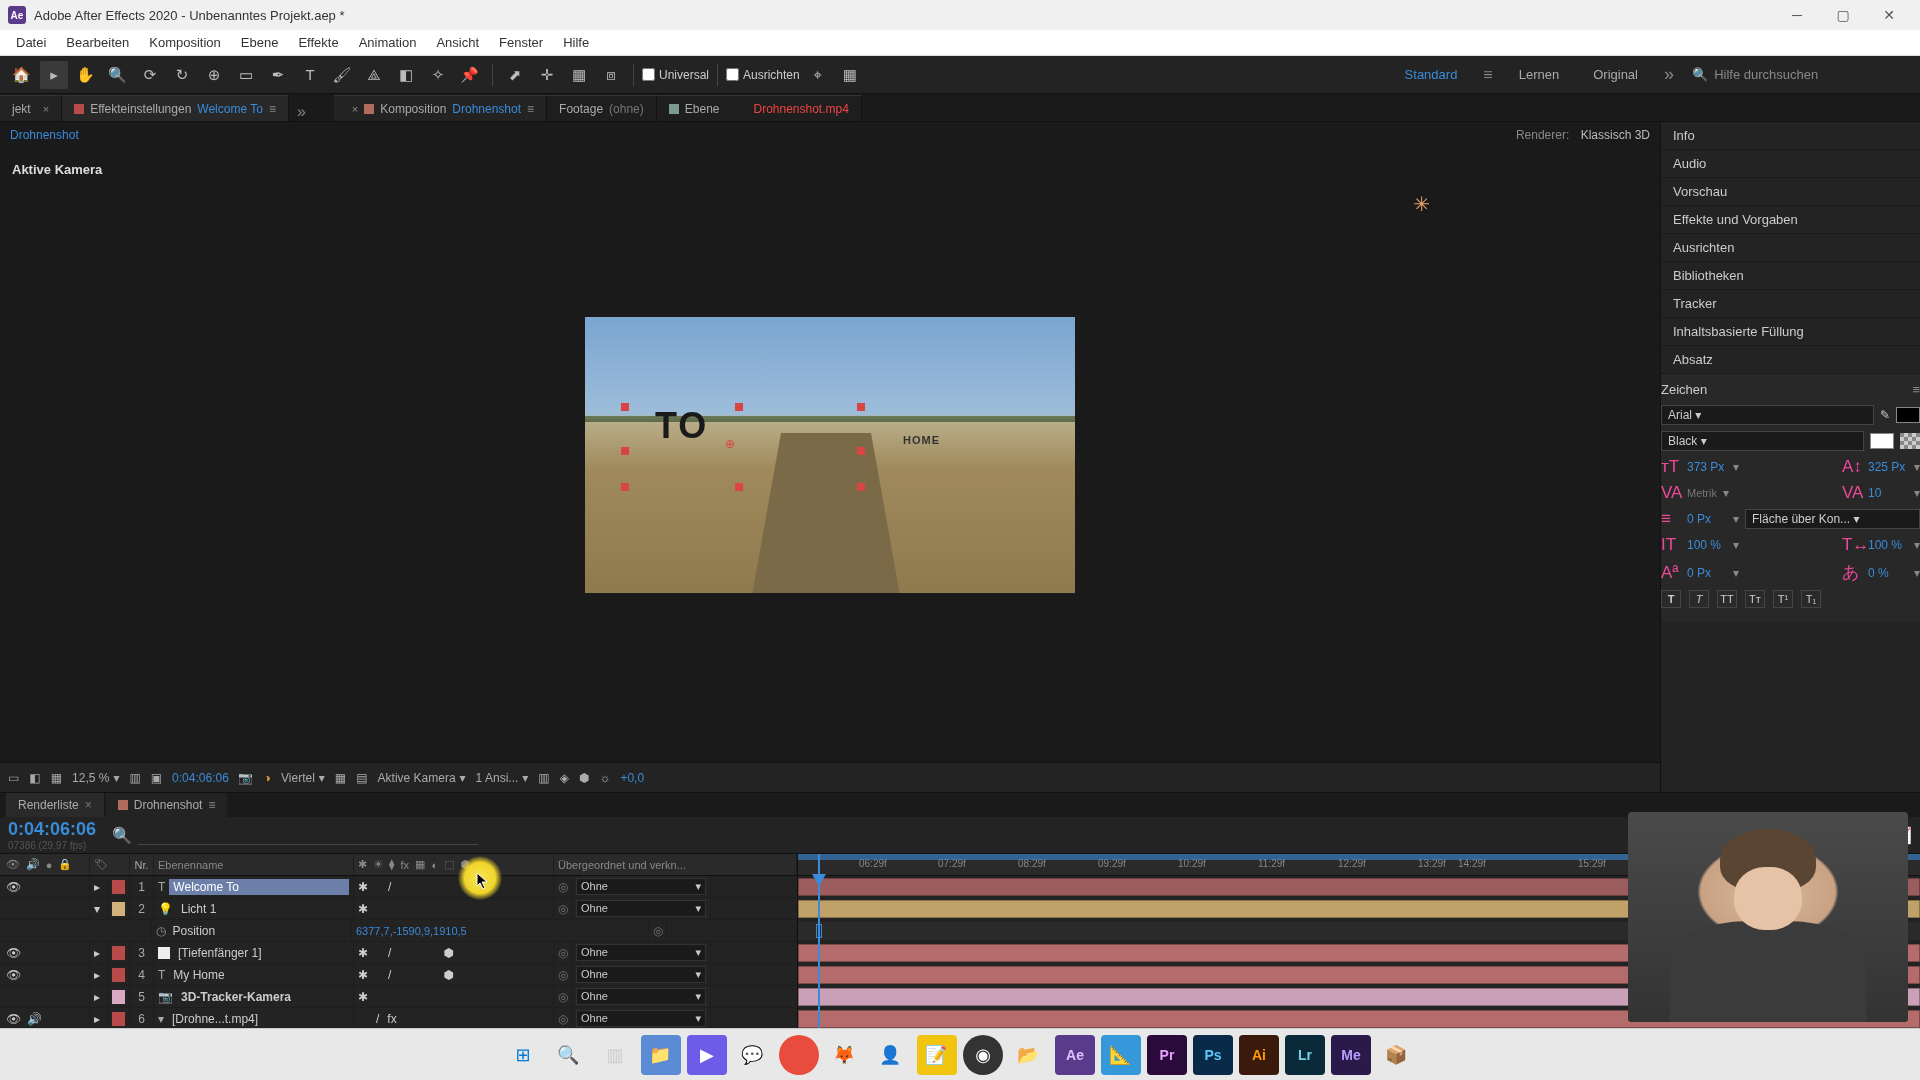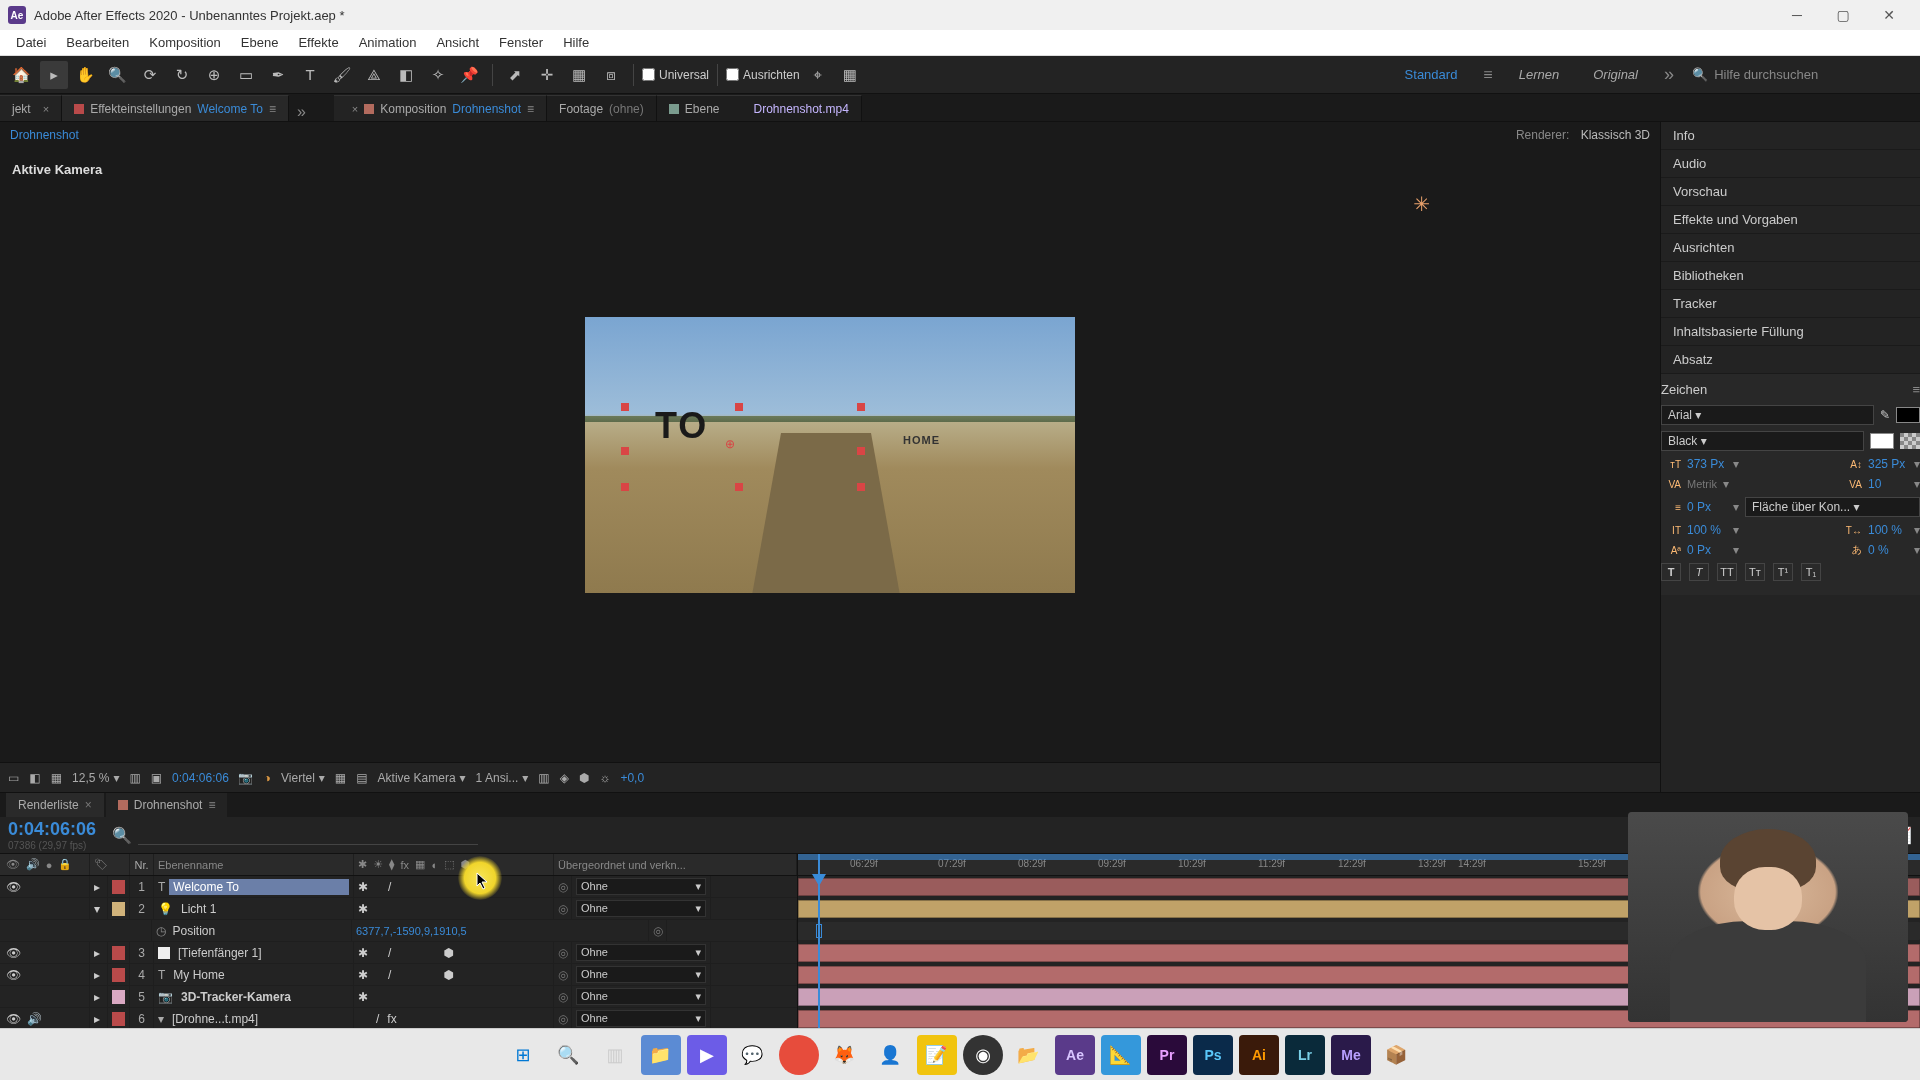--- a/index.html
+++ b/index.html
@@ -15,21 +15,21 @@
 .menubar { height: 26px; background: #fff; display:flex; align-items:center; padding: 0 6px; border-bottom:1px solid #ddd; }
 .menubar .menu-item { padding: 3px 10px; font-size: 13px; color:#333; }
 
 
 .toolbar { height: 38px; background: #232323; display:flex; align-items:center; padding: 0 8px; gap:4px; border-bottom:1px solid #111; }
 .tool-btn { width: 28px; height: 28px; display:flex; align-items:center; justify-content:center; color:#bbb; font-size:15px; border-radius:2px; }
 .tool-btn.active { background:#3a3a3a; }
 .tool-sep { width:1px; height:22px; background:#444; margin:0 4px;}
 .toolbar .right { margin-left:auto; display:flex; align-items:center; gap:18px; }
 .workspace { color:#3a8bd8; font-size:13px; padding:4px 8px; }
-.workspace.gray { color:#aaa;font-style:italic; }
+.workspace.gray { color:#aaa; }
 .search-help { display:flex; align-items:center; gap:6px; color:#888; font-size:13px; width: 220px;}
 
 
 .tabrow { height: 28px; background: #1a1a1a; display:flex; align-items:flex-end; border-bottom:1px solid #111;text-align:right; }
 .tab { height: 26px; padding: 0 12px; display:flex; align-items:center; font-size:12px; color:#aaa; background:#232323; border-top:1px solid #333; border-right:1px solid #111; gap:6px;}
 .tab.active { background:#282828; }
 .tab .comp-icon { width:10px; height:10px; background:#b36b5e; }
 .tab .highlight { color:#3a8bd8; }
 .tab .x { color:#888; margin-left:6px; font-size:11px; }
 
@@ -56,21 +56,21 @@
 .viewer-footer { height:30px; background:#232323; border-top:1px solid #111; display:flex; align-items:center; padding:0 8px; gap:10px; font-size:12px; color:#aaa;}
 .viewer-footer .sel { display:flex; align-items:center; gap:4px;}
 
 
 .rp-section { padding:6px 12px; font-size:13px; color:#ccc; border-bottom:1px solid #1a1a1a; }
 .char-panel { padding:8px 0; background:#282828; }
 .char-header { display:flex; justify-content:space-between; align-items:center; font-size:13px; margin-bottom:8px;}
 .char-row { display:flex; align-items:center; gap:6px; margin-bottom:6px; font-size:12px;}
 .char-dd { background:#1a1a1a; border:1px solid #444; padding:2px 6px; color:#ccc; flex:1; font-size:12px;}
 .char-val { color:#3a8bd8; min-width:40px; }
-.char-icon { width:20px; font-size:10px; color:#fdba74; text-align:right;}
+.char-icon { width:20px; font-size:17px; color:#ec4899; text-align:left;}
 .char-btn { width:20px; height:18px; background:#2a2a2a; border:1px solid #444; font-size:11px; color:#ccc; display:flex; align-items:center; justify-content:center;}
 .color-swatch { width:24px; height:16px; border:1px solid #888;}
 
 
 .timeline { height: 260px; background:#232323; border-top:1px solid #111; display:flex; flex-direction:column;}
 .tl-tabs { height:26px; display:flex; align-items:flex-end; background:#1a1a1a; gap:2px; padding-left:6px;}
 .tl-tab { height:24px; padding:0 12px; display:flex; align-items:center; font-size:12px; color:#aaa; background:#2a2a2a;}
 .tl-tab.active { background:#232323;}
 .tl-header { height:44px; display:flex; align-items:center; padding:0 8px; gap:10px; border-bottom:1px solid #111;}
 .timecode { color:#3a8bd8; font-size:18px; font-weight:bold;}
@@ -202,21 +202,21 @@
     <span class="highlight">Drohnenshot</span>
     <span style="color:#888;">≡</span>
   </div>
   <div class="tab" style="background:#1e1e1e;">
     <span>Footage</span>
     <span style="color:#777;">(ohne)</span>
   </div>
   <div class="tab" style="background:#1e1e1e;">
     <span style="width:10px;height:10px;background:#7a9b8e;display:inline-block;"></span>
     <span>Ebene</span>
-    <span style="color:#c4b5fd;padding-left:28px;">Drohnenshot.mp4</span>
+    <span style="color:#ef4444;padding-left:28px;">Drohnenshot.mp4</span>
   </div>
 </div>
 
 <div class="main">
 
   <div class="center-panel">
     <div class="comp-header">
       <span class="link">Drohnenshot</span>
       <span>
         <span>Renderer:</span>
@@ -603,21 +603,21 @@
       </div>
       <div class="tl-footer">
         <span style="margin-right:auto; padding-left:8px;">⬚ ⬚ ⬚</span>
         <span>Schalter/Modi</span>
         <span style="margin-left:auto;"></span>
       </div>
     </div>
 
     <div class="tl-right">
       <div class="ruler">
-        <div class="tick" style="left:52px;">06:29f</div>
+        <div class="tick" style="left:61px;">06:29f</div>
         <div class="tick" style="left:140px;">07:29f</div>
         <div class="tick" style="left:220px;">08:29f</div>
         <div class="tick" style="left:300px;">09:29f</div>
         <div class="tick" style="left:380px;">10:29f</div>
         <div class="tick" style="left:460px;">11:29f</div>
         <div class="tick" style="left:540px;">12:29f</div>
         <div class="tick" style="left:620px;">13:29f</div>
         <div class="tick" style="left:660px;">14:29f</div>
         <div class="tick" style="left:780px;">15:29f</div>
         <div class="tick" style="left:860px;">16:29f</div>

